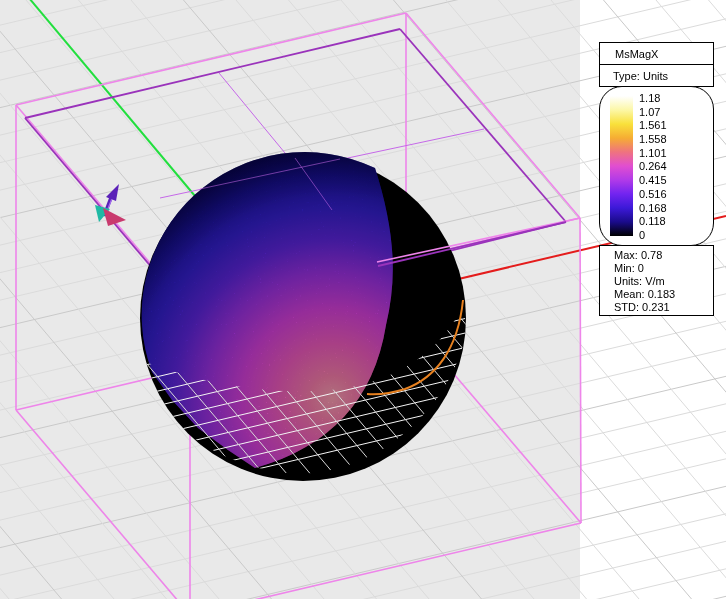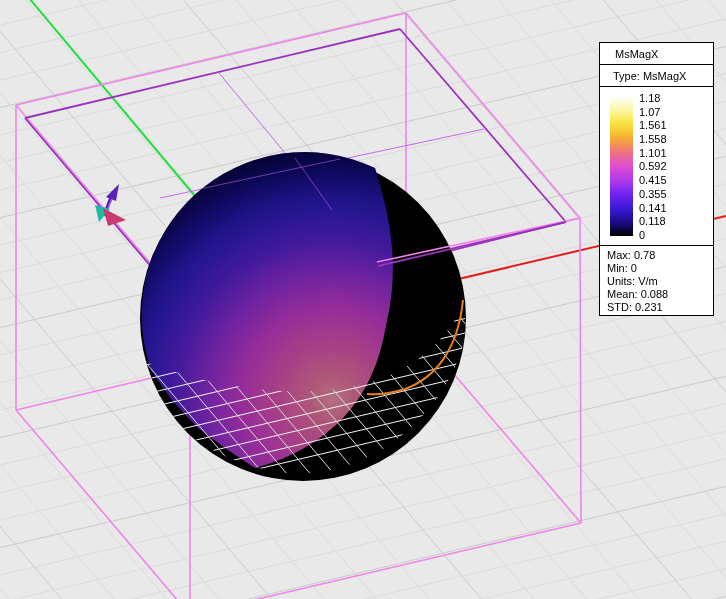--- a/index.html
+++ b/index.html
@@ -1,30 +1,30 @@
 <!DOCTYPE html>
 <html><head>
 <meta charset="utf-8">
 <style>
   html,body{margin:0;padding:0;width:726px;height:599px;overflow:hidden;
     font-family:"Liberation Sans",sans-serif;}
-  #viewport{position:relative;width:726px;height:599px;background:#e9e9e9;}
+  #viewport{position:relative;width:580px;height:599px;background:#e9e9e9;}
   #scene{position:absolute;left:0;top:0;}
   
   #legend{position:absolute;left:599px;top:43px;width:115px;
     font-size:11px;color:#000;}
   .lg-box{background:#ffffff;border:1px solid #000;box-sizing:border-box;
     margin-top:-1px;}
   .lg-title{height:23px;line-height:22px;padding-left:15px;}
   .lg-type{height:23px;line-height:22px;padding-left:13px;}
-  .lg-scale{height:160px;position:relative;}
+  .lg-scale{height:160px;position:relative;border-radius:23px;}
   #cbar-strip{position:absolute;left:10px;top:9px;width:23px;height:140px;}
   #cbar-ticks{position:absolute;left:39px;top:5px;right:2px;}
   .tick{height:13.7px;line-height:13.7px;}
-  .lg-stats{height:71px;padding:3px 0 0 7px;}
+  .lg-stats{height:71px;padding:3px 0 0 14px;}
   .stat-line{height:12.9px;line-height:12.9px;}
 </style>
 </head>
 <body>
 
 <div id="viewport">
 
   <svg id="scene" width="726" height="599" viewBox="0 0 726 599">
     <defs>
       <radialGradient id="fieldGrad" gradientUnits="userSpaceOnUse" cx="332" cy="398" r="272">
@@ -212,38 +212,38 @@
       <line x1="104" y1="216" x2="112" y2="195" stroke-width="3.5" stroke="#5b21b8"></line>
       <line x1="106" y1="214" x2="114" y2="193" stroke-width="1.2" stroke="#a46cf0"></line>
       <polygon points="119,184 106,197 116,201" fill="#5b21b8"></polygon>
       <polygon points="95,205 110,209 99,222" fill="#1fb9a4"></polygon>
       <polygon points="103,208 126,220 108,226" fill="#c93a6e"></polygon>
     </g>
   </svg>
 
   <div id="legend">
     <div class="lg-box lg-title">MsMagX</div>
-    <div class="lg-box lg-type">Type: MsMagX</div>
+    <div class="lg-box lg-type">Type: Units</div>
     <div class="lg-box lg-scale">
       <div id="cbar-strip" style="background: linear-gradient(rgb(255, 255, 255), rgb(252, 247, 166), rgb(249, 225, 59), rgb(246, 173, 51), rgb(239, 115, 127), rgb(225, 78, 208), rgb(177, 58, 232), rgb(114, 36, 240), rgb(60, 25, 216), rgb(26, 11, 138), rgb(0, 0, 0));"></div>
       <div id="cbar-ticks">
           <div class="tick">1.18</div>
           <div class="tick">1.07</div>
           <div class="tick">1.561</div>
           <div class="tick">1.558</div>
           <div class="tick">1.101</div>
-          <div class="tick">0.592</div>
+          <div class="tick">0.264</div>
           <div class="tick">0.415</div>
-          <div class="tick">0.355</div>
-          <div class="tick">0.141</div>
+          <div class="tick">0.516</div>
+          <div class="tick">0.168</div>
           <div class="tick">0.118</div>
           <div class="tick">0</div>
         </div>
     </div>
     <div class="lg-box lg-stats" id="lg-stats">
         <div class="stat-line">Max: 0.78</div>
         <div class="stat-line">Min: 0</div>
         <div class="stat-line">Units: V/m</div>
-        <div class="stat-line">Mean: 0.088</div>
+        <div class="stat-line">Mean: 0.183</div>
         <div class="stat-line">STD: 0.231</div>
       </div>
   </div>
 </div>
 
 </body></html>

